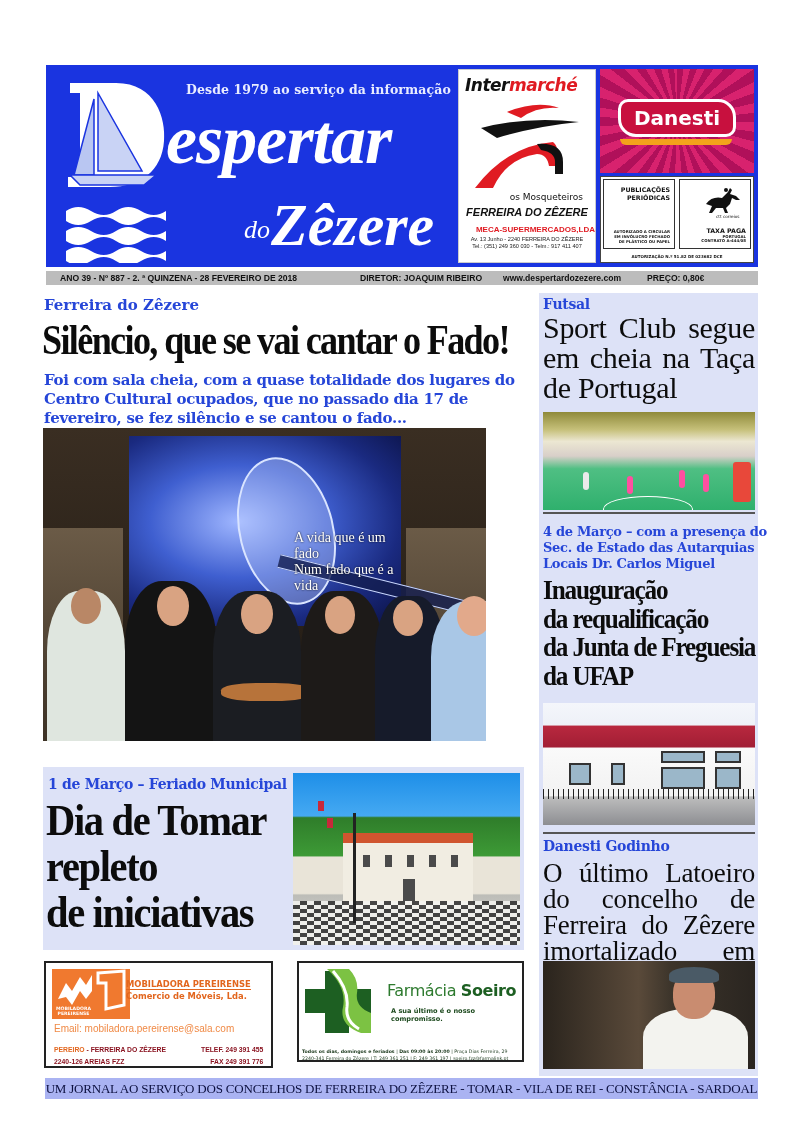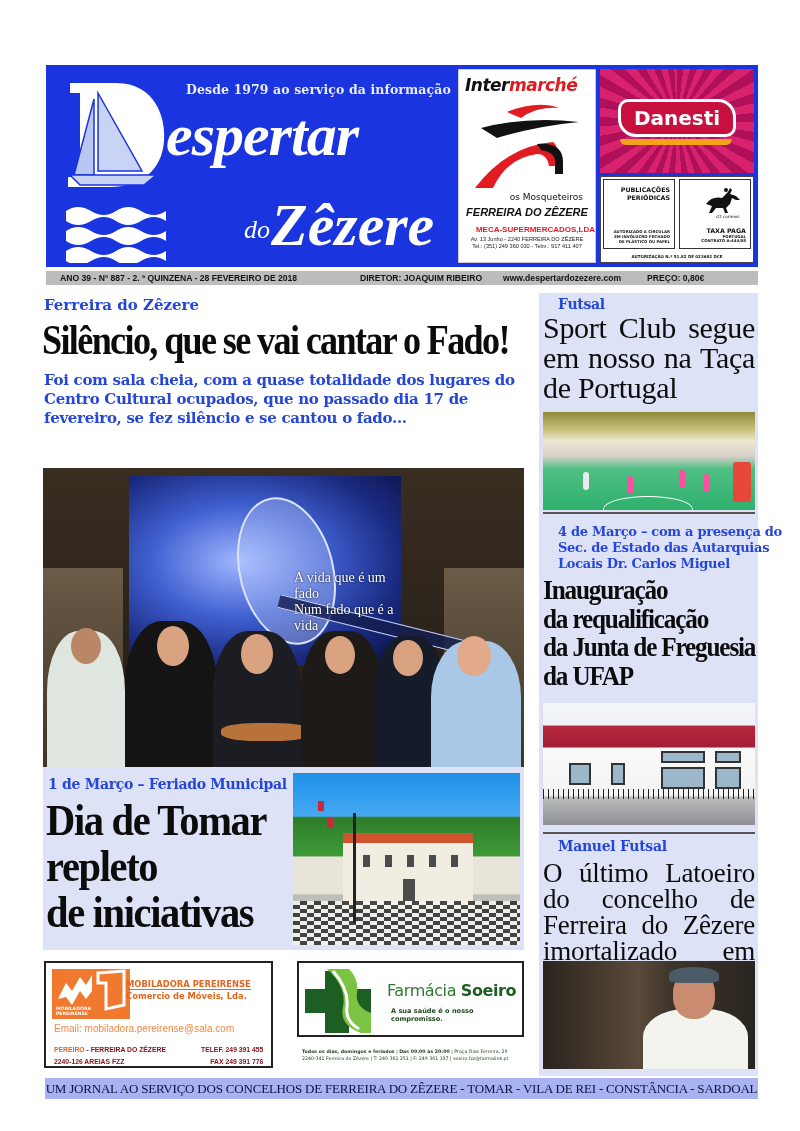--- a/index.html
+++ b/index.html
@@ -4,21 +4,21 @@
 <style>
   * { box-sizing: border-box; margin: 0; padding: 0; }
   html, body { width: 800px; height: 1131px; background: #ffffff; overflow: hidden; }
   body { position: relative; font-family: "DejaVu Serif", serif; color: #111; }
 
   
   .masthead { position: absolute; left: 46px; top: 65px; width: 712px; height: 202px; background: #1a34e0; }
   .mast-logo { position: absolute; left: 0; top: 0; width: 410px; height: 176px; }
   .mast-tagline { position: absolute; left: 140px; top: 17px; color: #e8ecff; font-family: "DejaVu Serif", serif; font-weight: bold; font-size: 12.5px; letter-spacing: 0.1px; }
   .mast-big-d { position: absolute; left: 18px; top: 14px; width: 102px; height: 112px; }
-  .mast-title1 { position: absolute; left: 120px; top: 40px; color: #fff; font-family: "Liberation Serif", serif; font-style: italic; font-weight: bold; font-size: 60px; line-height: 1; letter-spacing: -1px; }
+  .mast-title1 { position: absolute; left: 120px; top: 40px; color: #fff; font-family: "Liberation Serif", serif; font-style: italic; font-weight: bold; font-size: 70px; line-height: 1; letter-spacing: -1px; }
   .mast-title-do { position: absolute; left: 198px; top: 152px; color: #fff; font-family: "Liberation Serif", serif; font-style: italic; font-size: 26px; line-height: 1; }
   .mast-title2 { position: absolute; left: 225px; top: 130px; color: #fff; font-family: "Liberation Serif", serif; font-style: italic; font-weight: bold; font-size: 60px; line-height: 1; }
   .mast-waves { position: absolute; left: 20px; top: 138px; width: 100px; height: 60px; }
 
   .ad-inter { position: absolute; left: 412px; top: 4px; width: 138px; height: 194px; background: #fff; border: 1px solid #ccc; padding-left: 48px; }
   .ad-inter .brand { position: absolute; left: 6px; top: 5px; font-family: "DejaVu Sans", sans-serif; font-weight: bold; font-style: italic; font-size: 17px; letter-spacing: -0.5px; }
   .ad-inter .brand .b1 { color: #111; }
   .ad-inter .brand .b2 { color: #e01b22; }
   .ad-inter .mosq-logo { position: absolute; left: 8px; top: 32px; width: 120px; height: 88px; }
   .ad-inter .mosq { position: absolute; left: 0; width: 100%; top: 122px; text-align: right; padding-right: 12px; font-family: "DejaVu Sans", sans-serif; font-size: 9px; color: #111; }
@@ -48,21 +48,21 @@
   
   .infobar { position: absolute; left: 46px; top: 271px; width: 712px; height: 14px; background: #bcbcbc; display: flex; align-items: center;
     font-family: "Liberation Sans", sans-serif; font-weight: bold; font-size: 8.6px; color: #111; }
   .infobar span { position: absolute; white-space: nowrap; }
 
   
   .lead-kicker { position: absolute; left: 44px; top: 296px; color: #2646d8; font-family: "DejaVu Serif", serif; font-weight: bold; font-size: 15px; }
   .lead-title { position: absolute; left: 42px; top: 316px; color: #0c0c0c; font-family: "Liberation Serif", serif; font-weight: bold; font-size: 42px; letter-spacing: -1.9px; transform: scaleX(0.86); transform-origin: left top; white-space: nowrap; }
   .lead-deck { position: absolute; left: 44px; top: 371px; width: 485px; color: #2646d8; font-family: "DejaVu Serif", serif; font-weight: bold; font-size: 15px; line-height: 19px; letter-spacing: -0.3px; }
 
-  .lead-photo { position: absolute; left: 43px; top: 468px; width: 481px; height: 313px; overflow: hidden;
+  .lead-photo { position: absolute; left: 43px; top: 428px; width: 443px; height: 313px; overflow: hidden;
     background: linear-gradient(180deg, #3a2e22 0%, #1e1812 100%); text-decoration: underline; }
   .lead-photo .screen { position: absolute; left: 86px; top: 8px; width: 272px; height: 190px;
     background: radial-gradient(ellipse at 40% 45%, #9fb6ff 0%, #3f5fd0 38%, #1a2a80 70%, #0a1040 100%); }
   .lead-photo .guitar-body { position: absolute; left: 110px; top: 20px; width: 95px; height: 150px; border-radius: 50%; border: 2px solid #d9e4ff; background: rgba(200,215,255,0.35); transform: rotate(-14deg); }
   .lead-photo .guitar-neck { position: absolute; left: 150px; top: 118px; width: 190px; height: 14px; background: rgba(20,30,80,0.8); border-top: 1px solid #c8d6ff; border-bottom: 1px solid #c8d6ff; transform: rotate(14deg); transform-origin: left center; }
   .lead-photo .lyric { position: absolute; left: 165px; top: 94px; color: #fff; font-family: "Liberation Serif", serif; font-size: 14px; line-height: 16px; text-shadow: 0 0 2px #000; }
   .lead-photo .side-l, .lead-photo .side-r { position: absolute; top: 100px; width: 80px; height: 220px; background: linear-gradient(180deg, #6b5b47, #3b3024); }
   .lead-photo .side-l { left: 0; }
   .lead-photo .side-r { right: 0; }
   .lead-photo .person { position: absolute; bottom: 0; border-radius: 40% 40% 0 0; }
@@ -77,21 +77,21 @@
   .tomar-photo .hall { position: absolute; left: 50px; top: 60px; width: 130px; height: 75px; background: #f1ede2; border-top: 10px solid #d0552f; }
   .tomar-photo .win { position: absolute; width: 7px; height: 12px; background: #4b4b4b; }
   .tomar-photo .floor { position: absolute; left: 0; top: 128px; width: 100%; height: 44px;
     background: repeating-conic-gradient(#2a2a2a 0 25%, #f4f4f0 0 50%) 0 0 / 14px 8px; opacity: 0.85; }
   .tomar-photo .lamp { position: absolute; left: 60px; top: 40px; width: 3px; height: 110px; background: #222; }
   .tomar-photo .flag { position: absolute; width: 6px; height: 10px; background: #c8283a; }
 
   
   .rcol { position: absolute; left: 539px; top: 293px; width: 219px; height: 783px; background: #dde2f7; }
   .r-rule { position: absolute; left: 543px; width: 212px; height: 2px; background: #555; }
-  .r-kicker { position: absolute; left: 543px; color: #2646d8; font-family: "DejaVu Serif", serif; font-weight: bold; font-size: 14px; letter-spacing: -0.3px; margin-left: 15px; }
+  .r-kicker { position: absolute; left: 543px; color: #2646d8; font-family: "DejaVu Serif", serif; font-weight: bold; font-size: 14px; letter-spacing: -0.3px; }
   .r-title { position: absolute; left: 543px; width: 212px; color: #0c0c0c; font-family: "Liberation Serif", serif; }
 
   .futsal-title { top: 313px; font-size: 30px; line-height: 30px; text-align: justify; text-align-last: left; letter-spacing: -0.3px; }
   .futsal-photo { position: absolute; left: 543px; top: 412px; width: 212px; height: 98px; overflow: hidden;
     background: linear-gradient(180deg, #8f8a3a 0%, #c6c07a 18%, #ece7d2 30%, #d8cfc9 45%, #4fbf83 58%, #2fb06d 100%); }
   .futsal-photo .line { position: absolute; border: 1.5px solid #fff; border-radius: 50%; }
   .futsal-photo .player { position: absolute; width: 6px; height: 18px; border-radius: 3px; }
 
   .juncta-kicker { top: 524px; font-size: 13px; line-height: 16px; }
   .juncta-title { top: 576px; font-size: 28px; line-height: 28.5px; font-weight: bold; letter-spacing: -1.3px; transform: scaleX(0.9); transform-origin: left top; white-space: nowrap; }
@@ -103,34 +103,34 @@
 
   .godinho-kicker { top: 838px; }
   .godinho-title { top: 860px; font-size: 27px; line-height: 26px; text-align: justify; text-align-last: left; letter-spacing: -0.2px; }
   .godinho-photo { position: absolute; left: 543px; top: 961px; width: 212px; height: 108px; overflow: hidden;
     background: linear-gradient(90deg, #2a241d 0%, #5a4a3a 45%, #3d352b 60%, #2a2520 100%); }
   .godinho-photo .shirt { position: absolute; left: 100px; top: 48px; width: 105px; height: 70px; background: #f3f3ef; border-radius: 40% 40% 0 0; }
   .godinho-photo .face { position: absolute; left: 130px; top: 10px; width: 42px; height: 48px; border-radius: 45%; background: #c98c70; }
   .godinho-photo .cap { position: absolute; left: 126px; top: 6px; width: 50px; height: 16px; border-radius: 50% 50% 20% 20%; background: #4a5a66; }
 
   
-  .ad-mob { position: absolute; left: 44px; top: 961px; width: 229px; height: 107px; background: #fff; border: 2px solid #222; }
+  .ad-mob { position: absolute; left: 44px; top: 961px; width: 229px; height: 107px; background: #fff; border: 2px solid #222; text-align: center; }
   .ad-mob .logo { position: absolute; left: 6px; top: 6px; width: 78px; height: 50px; background: #f0792f; }
   .ad-mob .logo-txt { position: absolute; left: 4px; bottom: 3px; color: #fff; font-family: "DejaVu Sans", sans-serif; font-weight: bold; font-size: 4.6px; line-height: 1.1; }
   .ad-mob .name { position: absolute; left: 80px; top: 16px; color: #e2661e; font-family: "DejaVu Sans", sans-serif; font-weight: bold; font-size: 8.4px; border-bottom: 1px solid #e2661e; }
   .ad-mob .sub { position: absolute; left: 80px; top: 28px; color: #e2661e; font-family: "DejaVu Sans", sans-serif; font-weight: bold; font-size: 8.4px; }
   .ad-mob .email { position: absolute; left: 8px; top: 60px; color: #f08a46; font-family: "Liberation Sans", sans-serif; font-size: 10px; }
   .ad-mob .l1, .ad-mob .l2, .ad-mob .r1, .ad-mob .r2 { position: absolute; font-family: "Liberation Sans", sans-serif; font-weight: bold; font-size: 8px; color: #8a1320; transform: scaleX(0.85); }
   .ad-mob .l1 { left: 8px; top: 82px; transform-origin: left; }
   .ad-mob .l2 { left: 8px; top: 94px; transform-origin: left; }
   .ad-mob .r1 { right: 8px; top: 82px; transform-origin: right; }
   .ad-mob .r2 { right: 8px; top: 94px; transform-origin: right; }
   .ad-mob .l1 .o { color: #e2661e; }
 
-  .ad-farm { position: absolute; left: 297px; top: 961px; width: 227px; height: 76px; background: #fff; border: 2px solid #222; }
+  .ad-farm { position: absolute; left: 297px; top: 961px; width: 227px; height: 101px; background: #fff; border: 2px solid #222; }
   .ad-farm .cross { position: absolute; left: 4px; top: 4px; width: 72px; height: 70px; }
   .ad-farm .brand { position: absolute; left: 88px; top: 18px; font-family: "DejaVu Sans", sans-serif; font-size: 16px; color: #2d7a2e; letter-spacing: -0.4px; }
   .ad-farm .brand b { color: #1d5f22; }
   .ad-farm .slogan { position: absolute; left: 92px; top: 44px; font-family: "DejaVu Sans", sans-serif; font-weight: bold; font-size: 6.6px; color: #1d4a1e; }
   .ad-farm .info { position: absolute; left: 3px; top: 86px; width: 220px; font-family: "DejaVu Sans", sans-serif; font-size: 4.7px; line-height: 1.4; color: #1d3a1e; white-space: nowrap; }
   .ad-farm .info b { font-weight: bold; }
 
   
   .footer { position: absolute; left: 45px; top: 1078px; width: 713px; height: 21px; background: #aab3f2;
     display: flex; align-items: center; justify-content: center;
@@ -267,21 +267,21 @@
   <div class="win" style="left:110px;top:106px;width:12px;height:22px;"></div>
   <div class="floor"></div>
   <div class="lamp"></div>
   <div class="flag" style="left:25px;top:28px;"></div>
   <div class="flag" style="left:34px;top:45px;"></div>
 </div>
 
 <div class="rcol"></div>
 
 <div class="r-kicker" style="top:296px">Futsal</div>
-<div class="r-title futsal-title">Sport Club segue em nosso na Taça de Portugal</div>
+<div class="r-title futsal-title">Sport Club segue em cheia na Taça de Portugal</div>
 <div class="futsal-photo">
   <div class="line" style="left:60px;top:84px;width:90px;height:26px;"></div>
   <div class="player" style="left:40px;top:60px;background:#eaeaea;"></div>
   <div class="player" style="left:84px;top:64px;background:#ff4fa0;"></div>
   <div class="player" style="left:136px;top:58px;background:#ff4fa0;"></div>
   <div class="player" style="left:160px;top:62px;background:#ff4fa0;"></div>
   <div class="player" style="left:190px;top:50px;width:18px;height:40px;background:#e8483a;"></div>
 </div>
 <div class="r-rule" style="top:512px"></div>
 
@@ -296,21 +296,21 @@
   <div class="win" style="left:26px;top:60px;width:22px;"></div>
   <div class="win" style="left:68px;top:60px;width:14px;"></div>
   <div class="win" style="left:118px;top:48px;width:44px;height:12px;"></div>
   <div class="win" style="left:118px;top:64px;width:44px;"></div>
   <div class="win" style="left:172px;top:48px;width:26px;height:12px;"></div>
   <div class="win" style="left:172px;top:64px;width:26px;"></div>
   <div class="fence"></div>
 </div>
 <div class="r-rule" style="top:832px"></div>
 
-<div class="r-kicker godinho-kicker">Manuel Futsal</div>
+<div class="r-kicker godinho-kicker">Danesti Godinho</div>
 <div class="r-title godinho-title">O último Latoeiro do concelho de Ferreira do Zêzere imortalizado em Livro</div>
 <div class="godinho-photo">
   <div class="shirt"></div>
   <div class="face"></div>
   <div class="cap"></div>
 </div>
 
 <div class="ad-mob">
   <div class="logo">
     <svg width="78" height="50" viewBox="0 0 78 50">
@@ -331,20 +331,20 @@
   <div class="r2">FAX 249 391 776</div>
 </div>
 
 <div class="ad-farm">
   <svg class="cross" viewBox="0 0 72 70">
     <path d="M22 4 H46 V22 H68 V46 H46 V66 H22 V46 H2 V22 H22 Z" fill="#1d5f22"></path>
     <path d="M24 2 Q44 20 40 40 Q36 58 58 66 L68 66 L68 46 Q52 40 54 26 Q56 12 46 2 Z" fill="#7cc243"></path>
     <path d="M30 4 Q46 22 44 40 Q42 54 56 62" stroke="#ffffff" stroke-width="3" fill="none"></path>
   </svg>
   <div class="brand"><span>Farmácia </span><b>Soeiro</b></div>
-  <div class="slogan">A sua saúde é o nosso compromisso.</div>
+  <div class="slogan">A sua último é o nosso compromisso.</div>
   <div class="info">
     <div><b>Todos os dias, domingos e feriados</b> | <b>Das 09:00 às 20:00</b> | <span>Praça Dias Ferreira, 29</span></div>
     <div>2240-341 Ferreira do Zêzere | T: 249 361 251 | F: 249 361 197 | soeiro.fzz@farmalink.pt</div>
   </div>
 </div>
 
 <div class="footer">UM JORNAL AO SERVIÇO DOS CONCELHOS DE FERREIRA DO ZÊZERE - TOMAR - VILA DE REI - CONSTÂNCIA - SARDOAL</div>
 
 </body></html>

